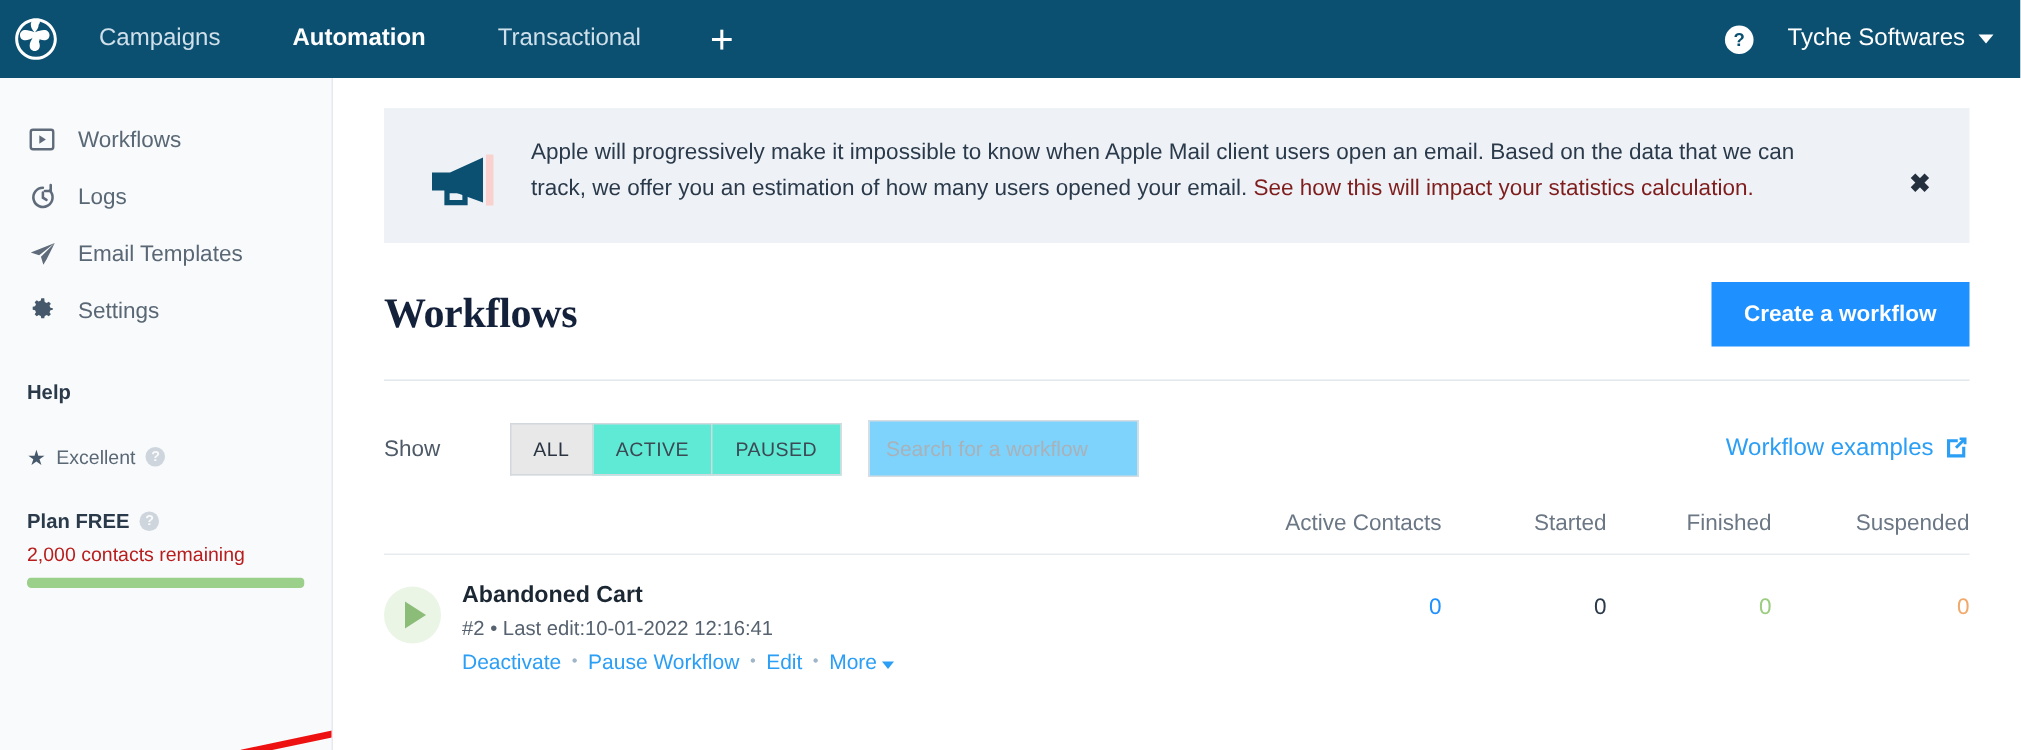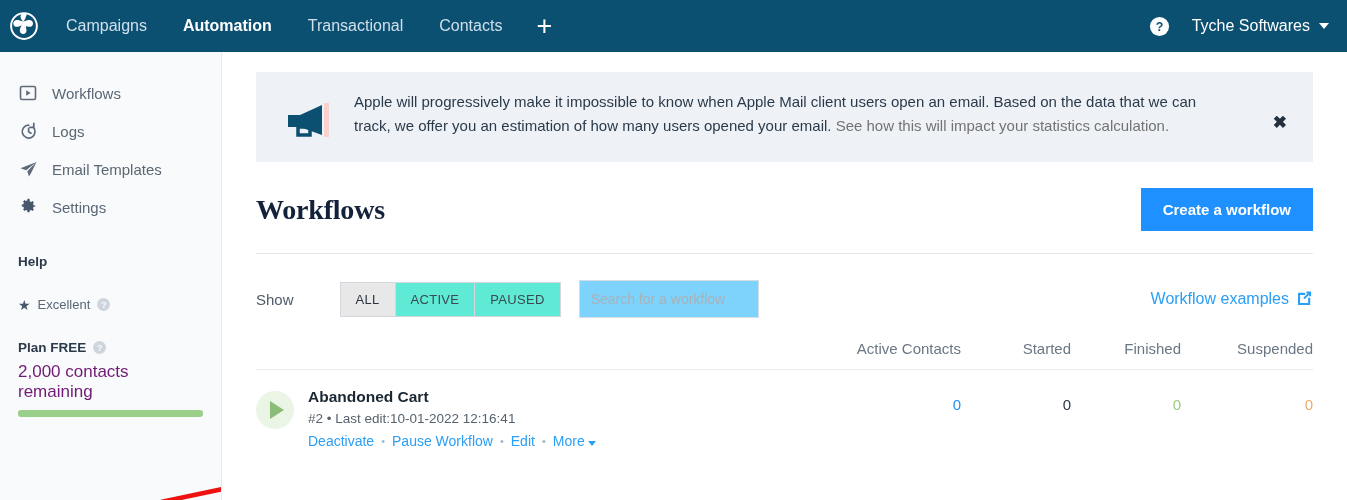--- a/index.html
+++ b/index.html
@@ -14,21 +14,21 @@
   
   .topnav {
     height: 52px; flex: 0 0 52px;
     background: #0b4f71;
     display: flex; align-items: center;
     padding: 0 18px 0 0;
     color: #ffffff;
   }
   .logo-wrap { width: 48px; height: 52px; display: flex; align-items: center; justify-content: center; }
   .logo-svg { width: 30px; height: 30px; display: block; }
-  .topnav-items { display: flex; align-items: flex-end; gap: 0; }
+  .topnav-items { display: flex; align-items: flex-end; gap: 12px; }
   .topnav-item {
     font-size: 16px; color: #cfe0ea; padding: 0 18px; line-height: 52px;
     cursor: pointer; white-space: nowrap;
   }
   .topnav-item.active { color: #ffffff; font-weight: bold; }
   .topnav-plus {
     color: #ffffff; font-size: 27px; padding: 0 16px; line-height: 52px; cursor: pointer;
     font-weight: 300;
   }
   .topnav-right { margin-left: auto; display: flex; align-items: center; gap: 22px; }
@@ -65,36 +65,36 @@
   .side-link { font-size: 13px; color: #1a73d6; text-decoration: underline; cursor: pointer; }
   .status-row { display: flex; align-items: center; gap: 7px; }
   .star-icon { color: #46586b; font-size: 14px; line-height: 1; }
   .status-text { font-size: 13px; color: #5a6775; }
   .info-dot {
     width: 13px; height: 13px; border-radius: 50%; background: #ced5dd; color: #f8fafb;
     font-size: 9.5px; line-height: 13px; text-align: center; display: inline-block;
     font-weight: bold; cursor: pointer;
   }
   .plan-head { font-size: 13.5px; font-weight: bold; color: #2b3a4a; display: flex; align-items: center; gap: 7px; }
-  .plan-sub { font-size: 17px; color: #701a75; margin-top: 7px; }
+  .plan-sub { font-size: 13px; color: #b91c1c; margin-top: 7px; }
   .plan-bar { margin-top: 8px; height: 7px; background: #dfe4e9; border-radius: 3px; overflow: hidden; }
   .plan-bar-fill { height: 100%; background: #9bd08a; }
 
   
   .main { flex: 1; background: #ffffff; padding: 20px 34px 0 34px; overflow: hidden; min-width: 0; }
 
   .banner {
     background: #eef2f7; display: flex; align-items: flex-start;
     padding: 18px 20px 18px 22px; gap: 20px; position: relative;
   }
   .banner-icon { flex: 0 0 56px; display: flex; align-items: center; justify-content: center; padding-top: 8px; }
   .banner-text {
     font-size: 15px; line-height: 24px; color: #2b3a4a; flex: 1; padding-right: 24px; max-width: 870px;
   }
-  .banner-link { color: #737373; text-decoration: none; cursor: pointer; }
+  .banner-link { color: #7f1d1d; text-decoration: none; cursor: pointer; }
   .banner-close {
     position: absolute; right: 26px; top: 42px; font-size: 17px; color: #24303d;
     cursor: pointer; font-weight: bold; line-height: 1;
   }
 
   .page-head { display: flex; align-items: center; margin-top: 26px; padding-bottom: 22px; border-bottom: 1px solid #e2e7ec; }
   .page-title { font-family: "Liberation Serif", serif; font-size: 28px; font-weight: bold; color: #14213a; letter-spacing: -0.2px; }
   .btn-primary {
     margin-left: auto; background: #1e90ff; color: #ffffff; border: none;
     font-size: 15px; font-weight: bold; padding: 13px 22px; cursor: pointer;
@@ -167,21 +167,20 @@
           <path d="M16 2c-2.3 0-3.7 1.6-3.7 3.9 0 2.1 1.2 3.7 2.6 5.3-2.4-.9-4.4-1.6-6.4-1.6C6.2 9.6 4.6 11 4.6 13.3c0 2.2 1.6 3.6 3.9 3.6 1.8 0 3.5-.8 5.4-2-1.4 2-2.4 3.8-2.4 5.7 0 2.3 1.4 3.9 3.6 3.9 2.2 0 3.6-1.6 3.6-3.9 0-1.9-1-3.7-2.4-5.7 1.9 1.2 3.6 2 5.4 2 2.3 0 3.9-1.4 3.9-3.6 0-2.3-1.6-3.7-3.9-3.7-2 0-4 .7-6.4 1.6 1.4-1.6 2.6-3.2 2.6-5.3C19.9 3.6 18.3 2 16 2z"></path>
           <circle cx="16" cy="16" r="2.6"></circle>
         </g>
         <path d="M16 1.2C7.8 1.2 1.2 7.8 1.2 16S7.8 30.8 16 30.8 30.8 24.2 30.8 16 24.2 1.2 16 1.2zm0 2.1c7 0 12.7 5.7 12.7 12.7S23 28.7 16 28.7 3.3 23 3.3 16 9 3.3 16 3.3z" fill="#ffffff"></path>
       </svg>
     </div>
     <div class="topnav-items">
       <div class="topnav-item">Campaigns</div>
       <div class="topnav-item active">Automation</div>
       <div class="topnav-item">Transactional</div>
-      <div class="topnav-item">Contacts</div>
       <div class="topnav-plus">+</div>
     </div>
     <div class="topnav-right">
       <svg class="help-circle" viewBox="0 0 22 22">
         <circle cx="11" cy="11" r="10" fill="#ffffff"></circle>
         <text x="11" y="15.5" text-anchor="middle" font-size="13" font-weight="bold" fill="#0b4f71" font-family="Liberation Sans, sans-serif">?</text>
       </svg>
       <div class="account">
         <span>Tyche Softwares</span>
         <span class="caret-down"></span>

